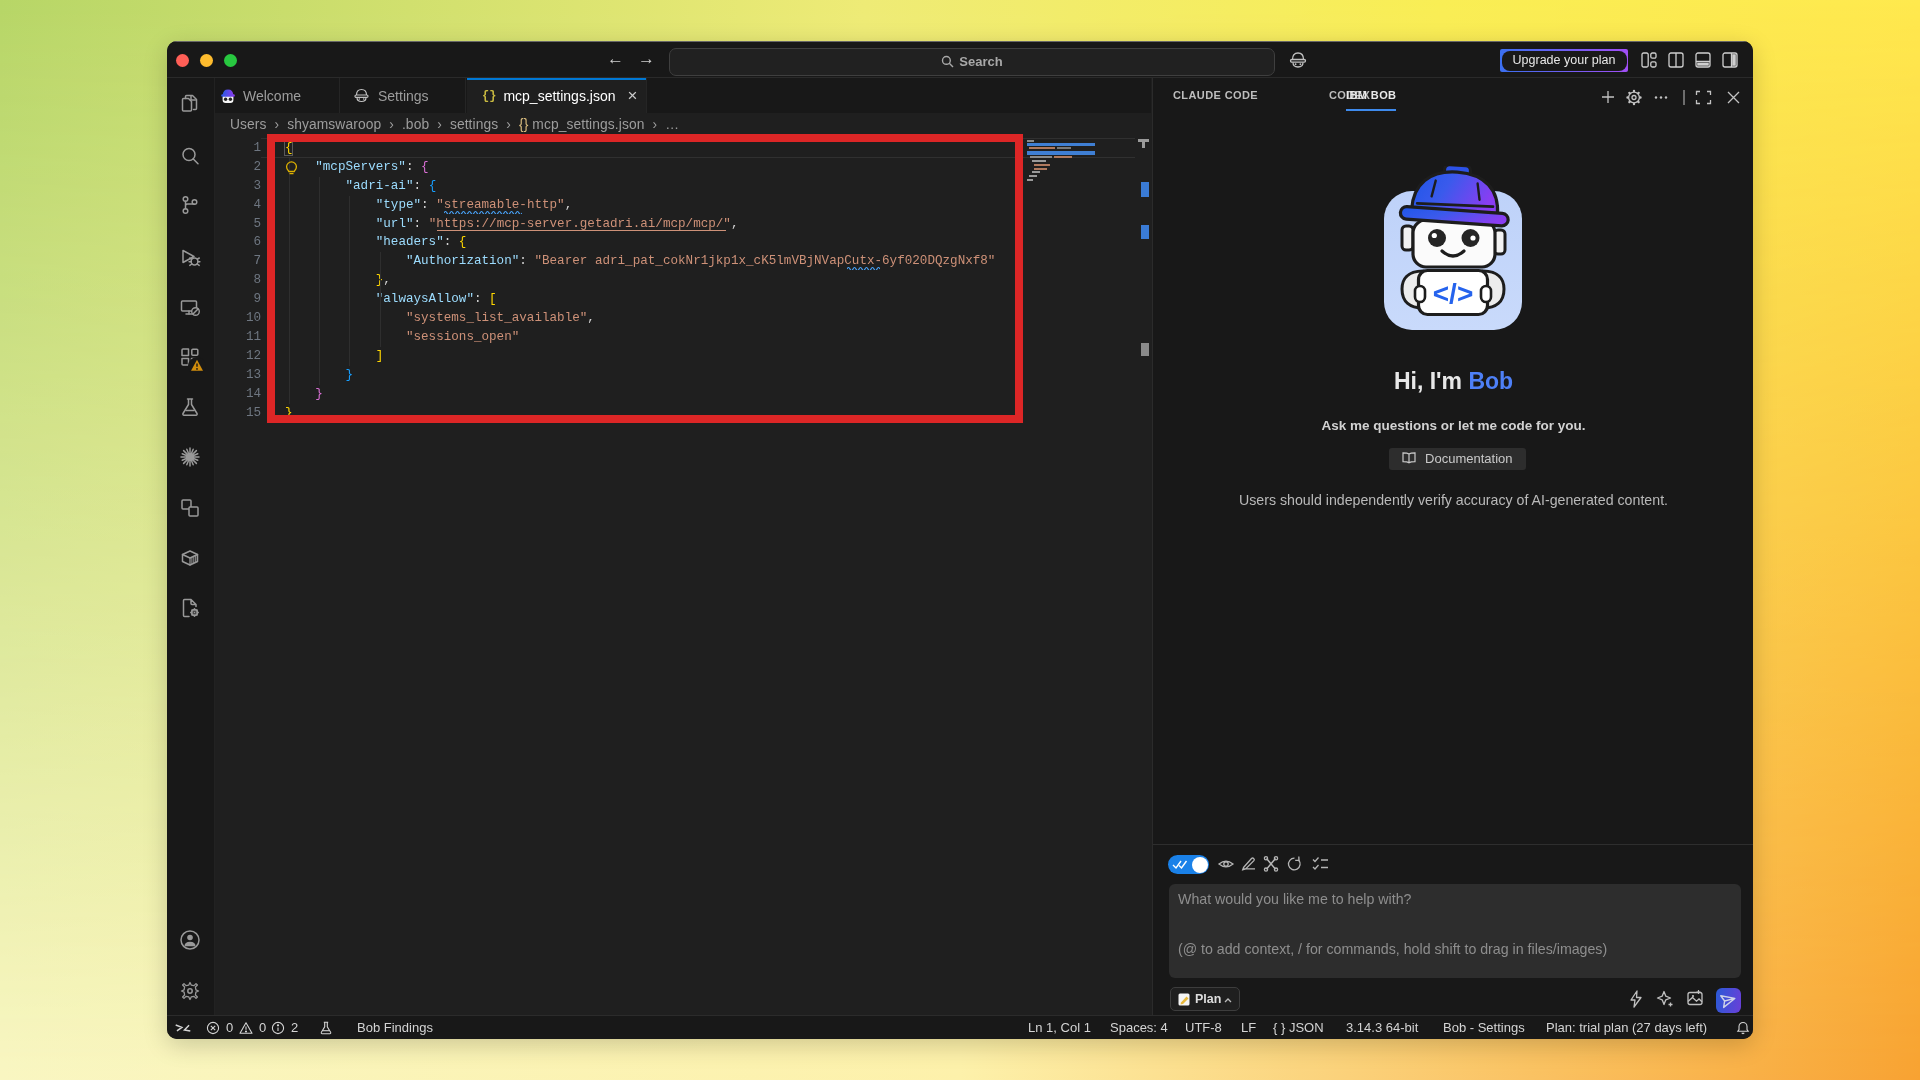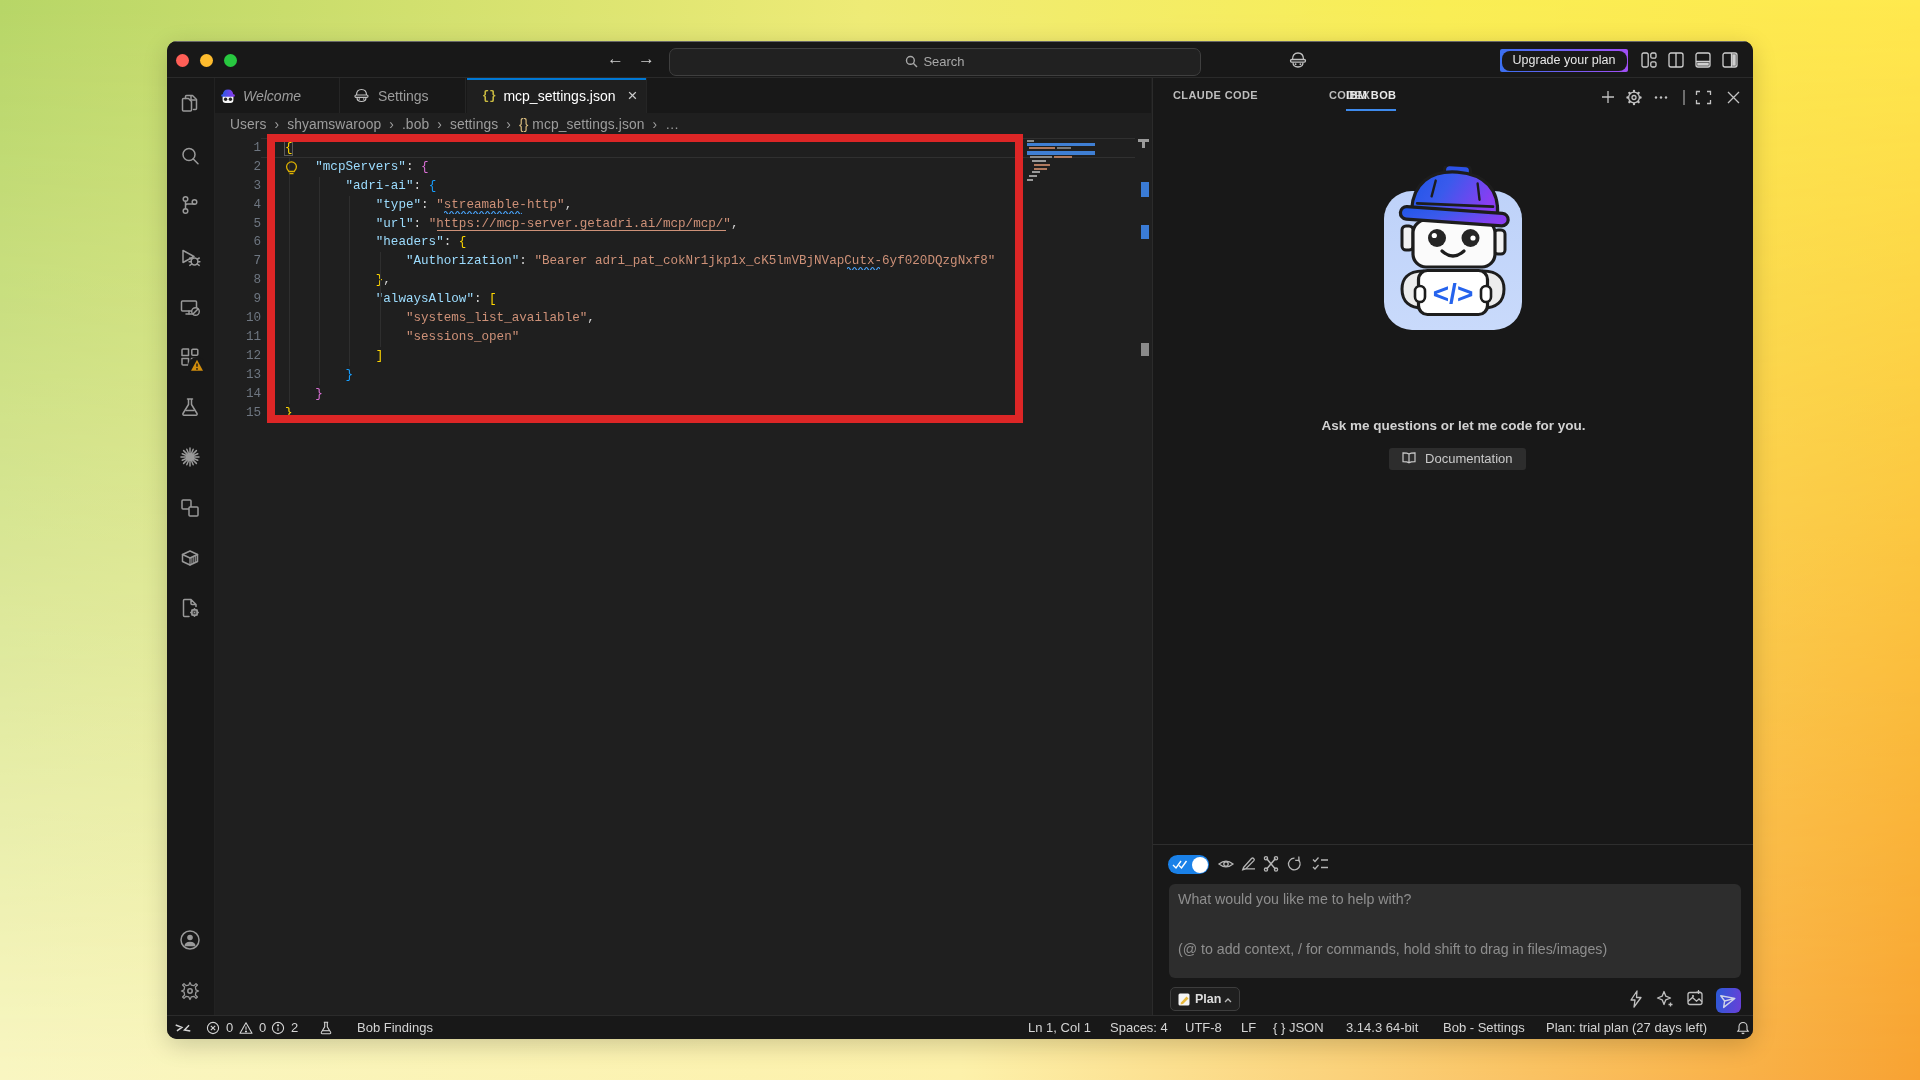--- a/index.html
+++ b/index.html
@@ -9,23 +9,23 @@
     position:absolute; left:167px; top:41px; width:1586px; height:998px;
     background:#1f1f1f; border-radius:10px; overflow:hidden;
     box-shadow:0 6px 24px rgba(0,0,0,0.18);
   }
   #win .topline { position:absolute; left:0; top:0; width:100%; height:1px; background:rgba(255,255,255,0.35); z-index:50; }
   
   #titlebar { position:absolute; left:0; top:0; width:1586px; height:37px; background:#181818; border-bottom:1px solid #2a2a2a; }
   .tl { position:absolute; top:13px; width:13px; height:13px; border-radius:50%; }
   #navarrows { position:absolute; left:440px; top:8px; color:#cfcfcf; font-size:17px; letter-spacing:14px; }
   #searchbox {
-    position:absolute; left:502px; top:7px; width:532px; height:28px;
+    position:absolute; left:502px; top:7px; width:606px; height:28px;
     background:#212121; border:1px solid #3f3f3f; border-radius:7px;
-    color:#a8a8a8; font-size:13px; text-align:center; line-height:26px; font-weight:400;
+    color:#a8a8a8; font-size:13px; text-align:center; line-height:26px; font-weight:700;
   }
   #upgrade { position:absolute; left:1333px; top:8px; width:128px; height:23px; border-radius:2px;
     background:linear-gradient(90deg,#3b6ff0,#a14ef5); padding:1.5px; }
   #upgrade > div { width:100%; height:100%; border-radius:8px; background:#191919; color:#e8e8e8;
     font-size:12.5px; text-align:center; line-height:19px; }
   
   #activitybar { position:absolute; left:0; top:37px; width:48px; height:937px; background:#181818; border-right:1px solid #222222; }
   #editorarea { position:absolute; left:48px; top:37px; width:936px; height:937px; background:#1f1f1f; }
   #rightpanel { position:absolute; left:985px; top:37px; width:601px; height:937px; background:#181818; border-left:1px solid #2b2b2b; }
   
@@ -193,21 +193,21 @@
     <div style="position:absolute; left:20.5px; top:279px; width:18px; height:18px; border-radius:50%; background:#181818;"></div>
     <svg style="position:absolute; left:22.5px; top:281px; width:14px; height:13px;" viewBox="0 0 13 13">
         <path d="M6.5 0.8 L12.5 11.8 H0.5 Z" fill="#d18d0c"></path>
         <path d="M6.5 4.4 v3.4" stroke="#181818" stroke-width="1.4"></path>
         <circle cx="6.5" cy="9.9" r="0.9" fill="#181818"></circle>
       </svg>
   </div>
 
   <div id="editorarea">
     <div id="tabstrip">
-      <div class="tab" style="left:0; width:125px; border-right:1px solid #252525; color:#9d9d9d; font-style:italic;">
+      <div class="tab" style="left:0; width:125px; border-right:1px solid #252525; color:#9d9d9d; ">
         <svg width="16" height="16" viewBox="0 0 16 16" style="margin-left:5px;">
           <defs>
               <linearGradient id="mh" x1="0" y1="0" x2="1" y2="0">
                 <stop offset="0" stop-color="#2b59e0"></stop>
                 <stop offset="1" stop-color="#8a3cf0"></stop>
               </linearGradient>
             </defs>
           <rect x="2.6" y="6.4" width="10.8" height="8.6" rx="3" fill="#f5f5f5"></rect>
           <path d="M2.8 7 Q2.8 1.4 8 1.4 Q13.2 1.4 13.2 7 Z" fill="url(#mh)"></path>
           <rect x="1.2" y="6.2" width="13.6" height="2.6" rx="1.3" fill="url(#mh)"></rect>
@@ -352,26 +352,28 @@
 
       <path d="M56 105 C40 105 35 114 35 123 C35 136 43 142 56 142 Z" fill="#ececec" stroke="#1d1d1d" stroke-width="3"></path>
       <path d="M116 105 C132 105 137 114 137 123 C137 136 129 142 116 142 Z" fill="#ececec" stroke="#1d1d1d" stroke-width="3"></path>
 
       <rect x="51.5" y="104.5" width="69" height="44" rx="9" fill="#ffffff" stroke="#1d1d1d" stroke-width="3.2"></rect>
       <rect x="48" y="120" width="10" height="16" rx="5" fill="#ffffff" stroke="#1d1d1d" stroke-width="2.6"></rect>
       <rect x="114" y="120" width="10" height="16" rx="5" fill="#ffffff" stroke="#1d1d1d" stroke-width="2.6"></rect>
       <text x="86" y="137" font-family="Liberation Sans, sans-serif" font-size="28" font-weight="bold" fill="#2563ed" text-anchor="middle">&lt;/&gt;</text>
     </svg>
 
+    <div style="position:absolute; left:0; top:290px; width:601px; text-align:center; font-size:23px; font-weight:700; color:#e8e8e8;">Hi, I'm <span style="color:#4e80f7;">Bob</span></div>
     <div style="position:absolute; left:0; top:339.5px; width:601px; text-align:center; font-size:13.5px; font-weight:700; color:#d2d2d2;">Ask me questions or let me code for you.</div>
     <div style="position:absolute; left:236px; top:370px; width:137px; height:22px; background:#2d2d2d; border-radius:3px; color:#c9c9c9; font-size:13px; text-align:center; line-height:22px;">
       <svg style="width:14px; height:12px; vertical-align:-1px; margin-right:5px;" viewBox="0 0 14 12" fill="none" stroke="#c9c9c9" stroke-width="1.2">
           <path d="M7 2 Q5.5 0.8 1 0.8 V9.6 Q5.5 9.6 7 10.8 Q8.5 9.6 13 9.6 V0.8 Q8.5 0.8 7 2 V10"></path>
         </svg>
       Documentation</div>
+    <div style="position:absolute; left:0; top:413.5px; width:601px; text-align:center; font-size:14.2px; color:#b9b9b9;">Users should independently verify accuracy of AI-generated content.</div>
 
     <div style="position:absolute; left:0; top:766px; width:601px; height:1px; background:#2e2e2e;"></div>
     <div style="position:absolute; left:15px; top:777px; width:41px; height:19px; border-radius:10px; background:#1a81e8;">
       <svg style="position:absolute; left:4px; top:4px; width:16px; height:11px;" viewBox="0 0 16 11" fill="none" stroke="#fff" stroke-width="1.4">
           <path d="M1 6 L4 9 L9 2"></path>
           <path d="M7 6.5 L9.5 9 L14.5 2"></path>
         </svg>
       <div style="position:absolute; right:1.5px; top:1.5px; width:16px; height:16px; border-radius:50%; background:#fff;"></div>
     </div>
     <svg style="position:absolute; left:64px; top:777px; width:112px; height:18px;" viewBox="0 0 112 18" fill="none" stroke="#b5b5b5" stroke-width="1.3">

